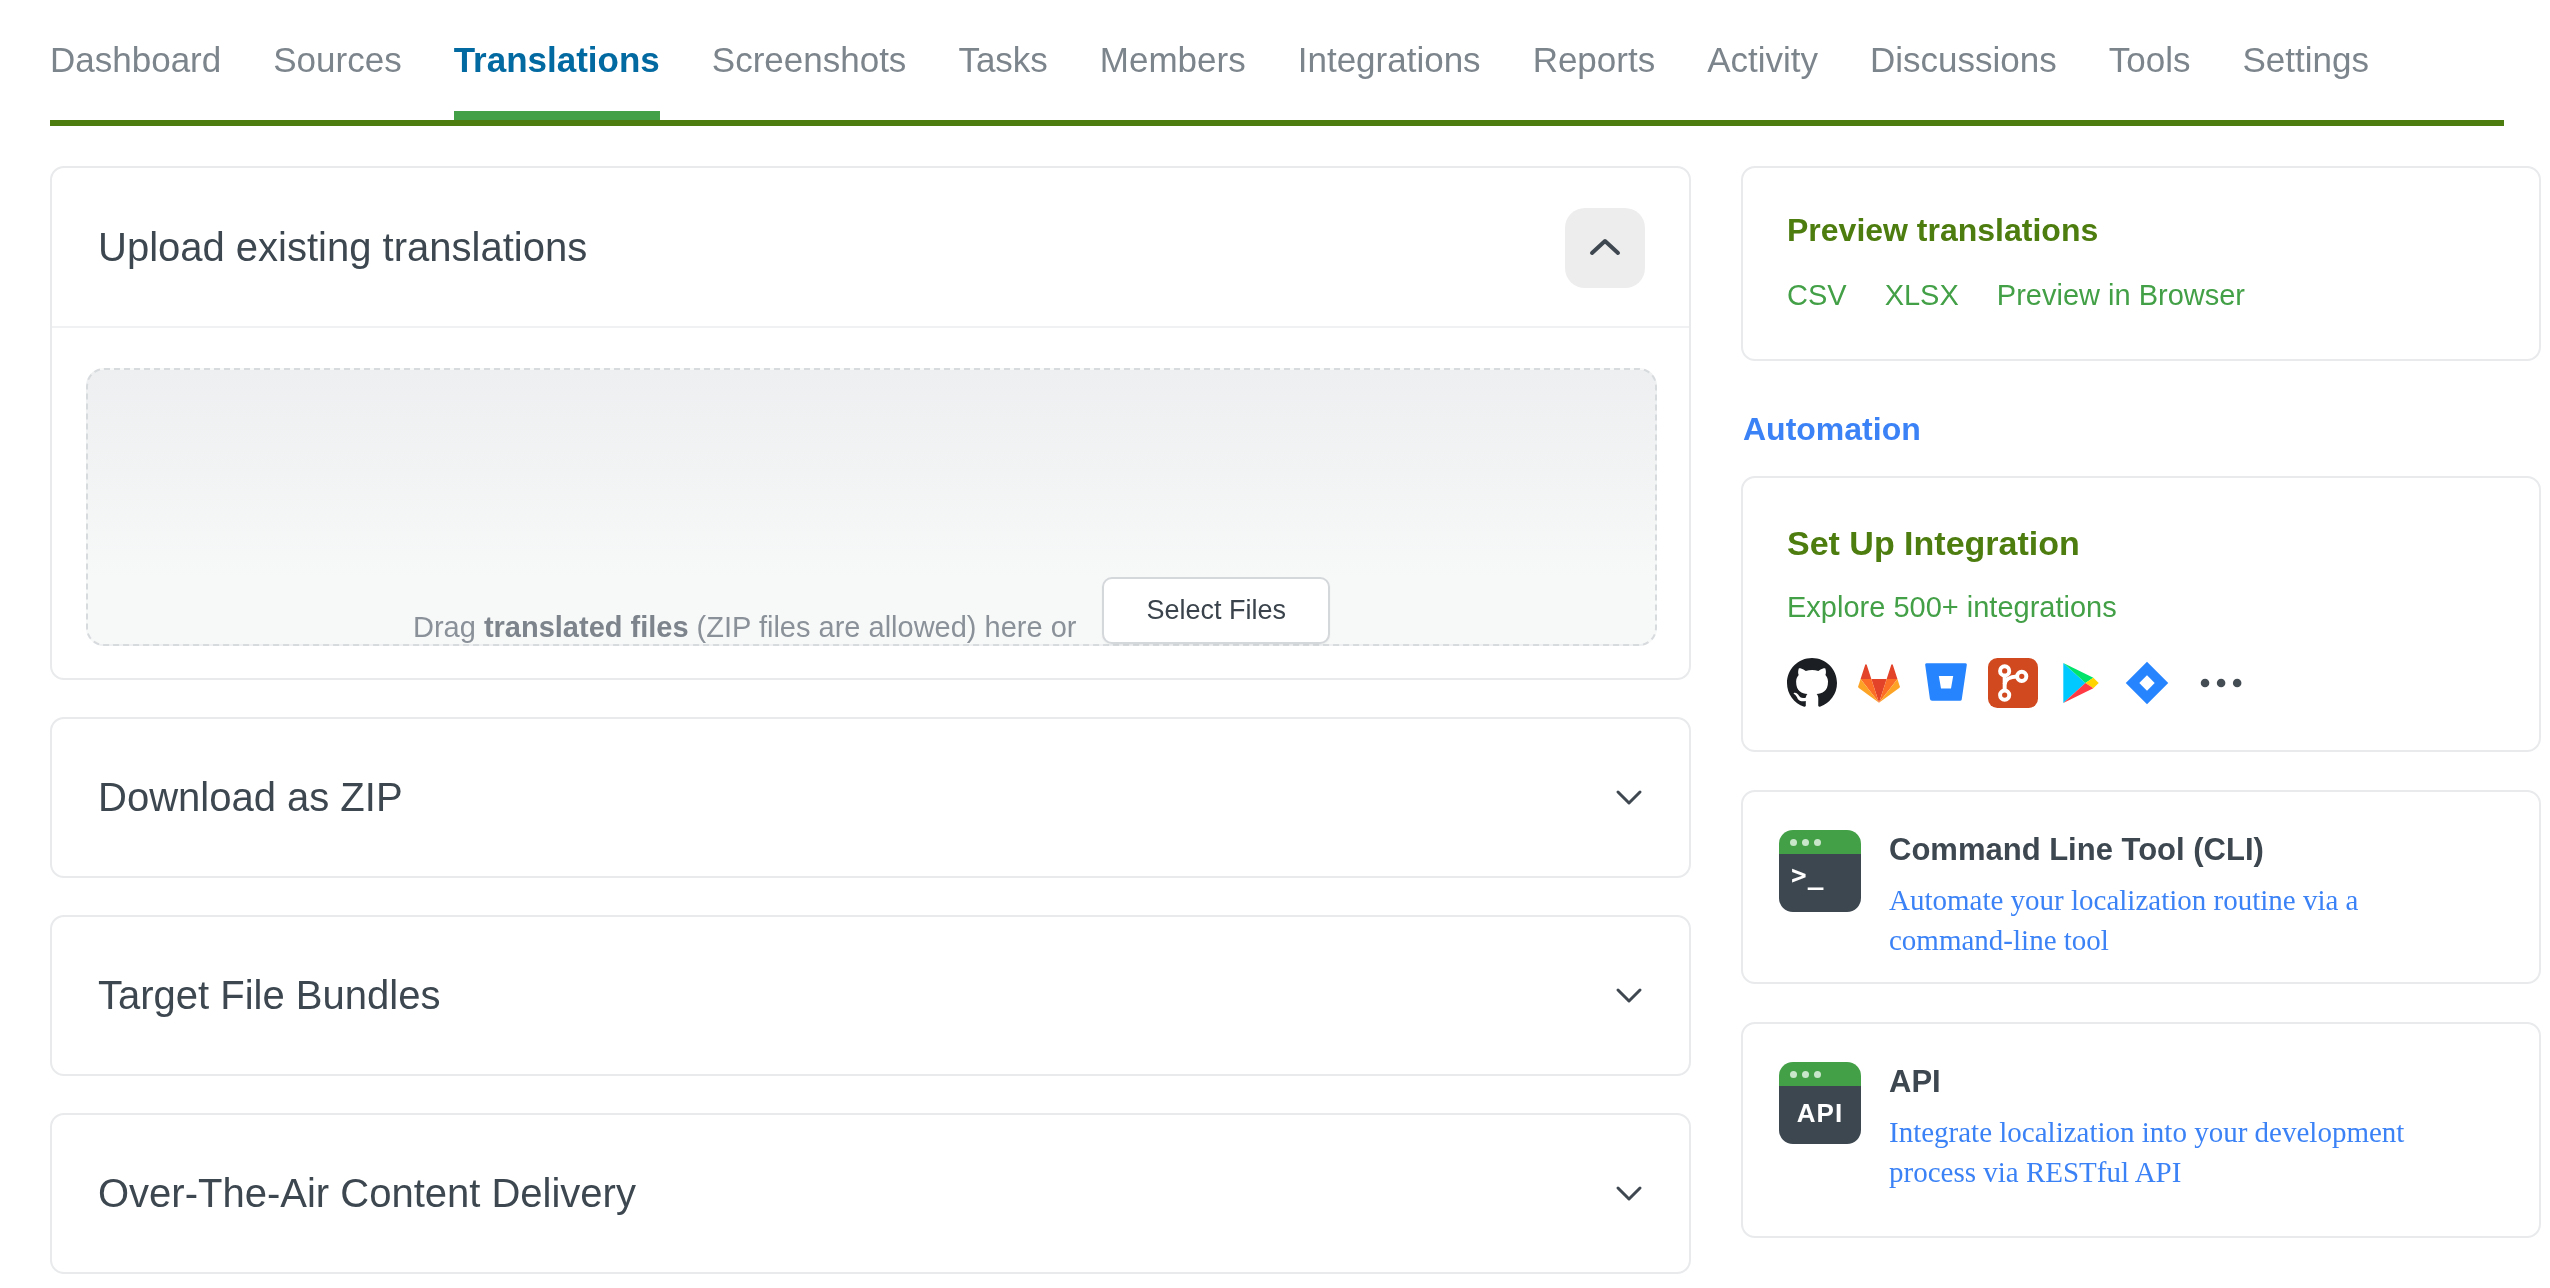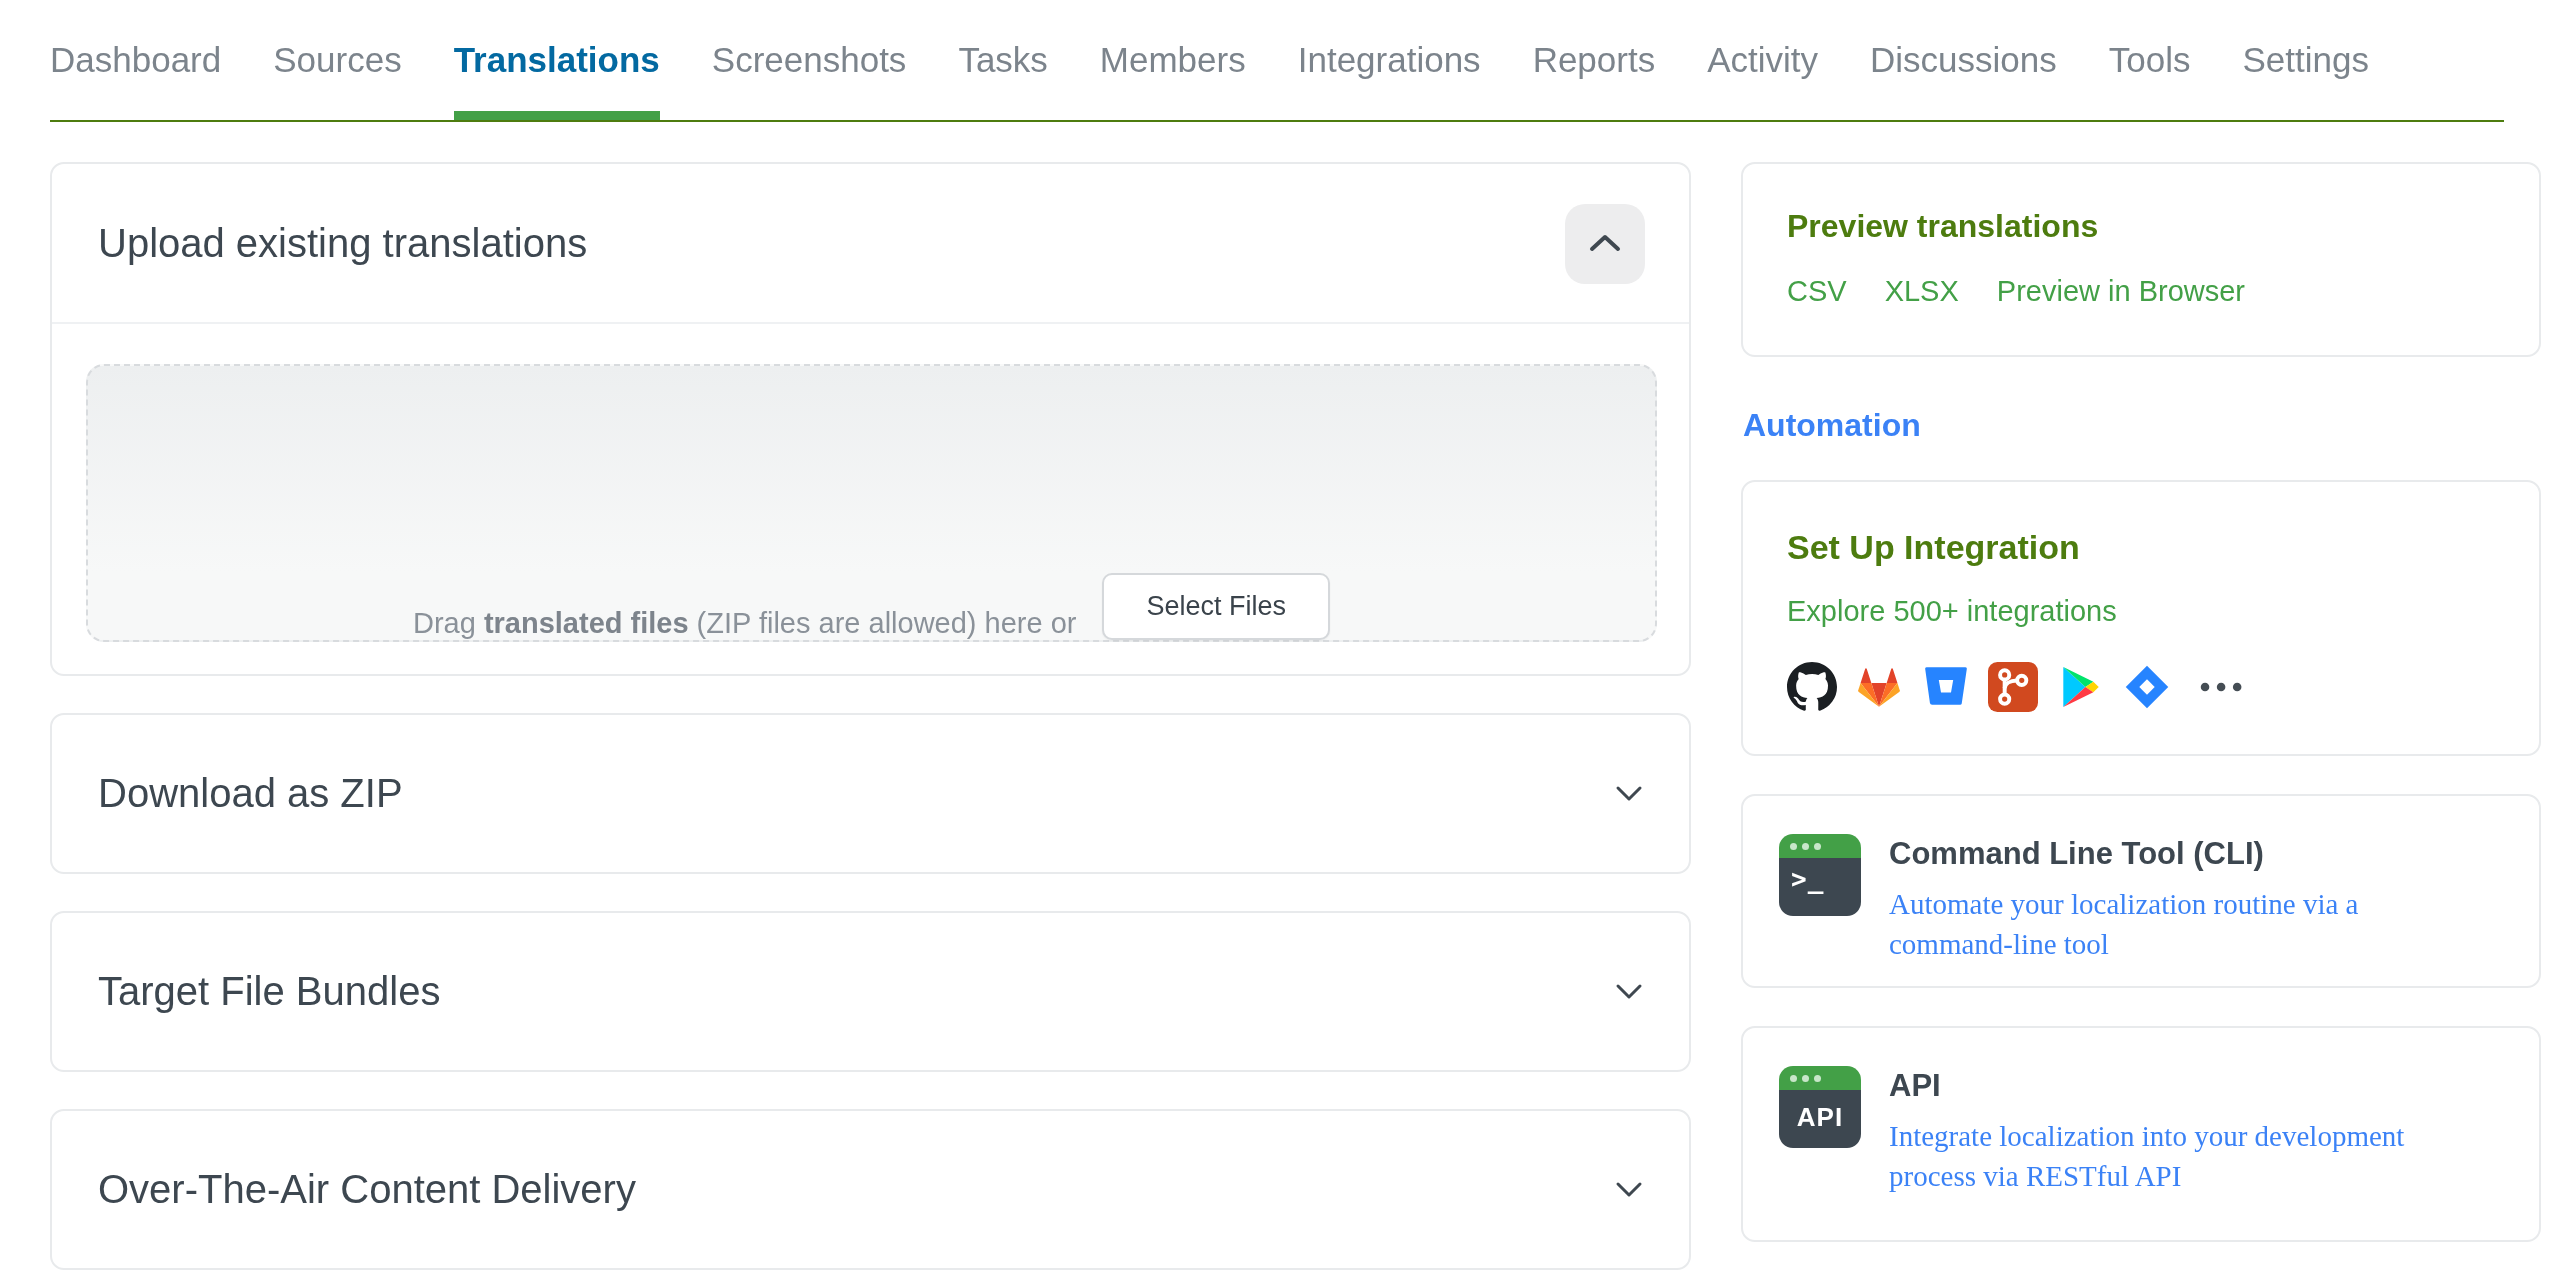--- a/index.html
+++ b/index.html
@@ -1,19 +1,19 @@
 <!DOCTYPE html>
 <html><head>
 <meta charset="utf-8">
 <style>
   html,body{margin:0;padding:0;background:#fff;width:2550px;height:1288px;overflow:hidden;
     font-family:"Liberation Sans",sans-serif;color:#3d4750;}
   
   .topnav{display:flex;gap:52px;margin:0 46px 0 50px;padding-top:40px;
-    border-bottom:2px solid #4d7c0f;font-size:35px;color:#7c848c;}
+    border-bottom:6px solid #4d7c0f;font-size:35px;color:#7c848c;}
   .nav-item{padding-bottom:40px;cursor:pointer;white-space:nowrap;}
   .nav-item.active{color:#0369a1;font-weight:bold;border-bottom:9px solid #43a047;padding-bottom:31px;}
   
   .layout{display:flex;gap:50px;margin:40px 9px 0 50px;align-items:flex-start;}
   .col-left{width:1641px;flex:0 0 auto;}
   .col-right{width:800px;flex:0 0 auto;}
   .card{border:2px solid #e8eaec;border-radius:14px;background:#fff;box-sizing:border-box;}
   
   .upload-header{position:relative;height:158px;display:flex;align-items:center;
     padding:0 46px;border-bottom:2px solid #eff1f3;}
@@ -31,21 +31,21 @@
     box-shadow:0 1px 2px rgba(0,0,0,.05);}
   
   .collapsed-card{height:161px;display:flex;align-items:center;padding:0 46px;margin-top:37px;cursor:pointer;}
   .chev{margin-left:auto;display:flex;align-items:center;}
   
   .preview-card{height:195px;padding:44px 44px 0;}
   .side-title{font-size:32px;font-weight:bold;color:#4d7c0f;}
   .links-row{margin-top:30px;display:flex;gap:38px;font-size:29px;}
   .green-link{color:#43a047;cursor:pointer;text-decoration:none;}
   .automation-heading{font-size:32px;font-weight:bold;color:#3b82f6;margin:50px 0 0 2px;}
-  .integration-card{margin-top:36px;height:276px;padding:46px 44px;}
+  .integration-card{margin-top:28px;height:276px;padding:46px 44px;}
   .explore-link{margin-top:28px;font-size:29px;}
   .icons-row{margin-top:34px;display:flex;align-items:center;gap:17px;}
   .brand-icon{width:50px;height:50px;display:block;cursor:pointer;}
   .more-icon{margin-left:8px;cursor:pointer;}
   .tool-card{margin-top:38px;display:flex;gap:28px;padding:38px 36px;cursor:pointer;}
   .tool-card.cli{height:194px;} .tool-card.api{height:216px;}
   .tool-icon{width:82px;height:82px;border-radius:14px;overflow:hidden;flex:0 0 auto;}
   .tool-icon-bar{height:24px;background:#43a047;display:flex;align-items:center;gap:5px;padding-left:11px;}
   .tool-dot{width:7px;height:7px;border-radius:50%;background:#c8e6c9;}
   .tool-icon-body{height:58px;background:#3d4750;color:#fff;box-sizing:border-box;}

